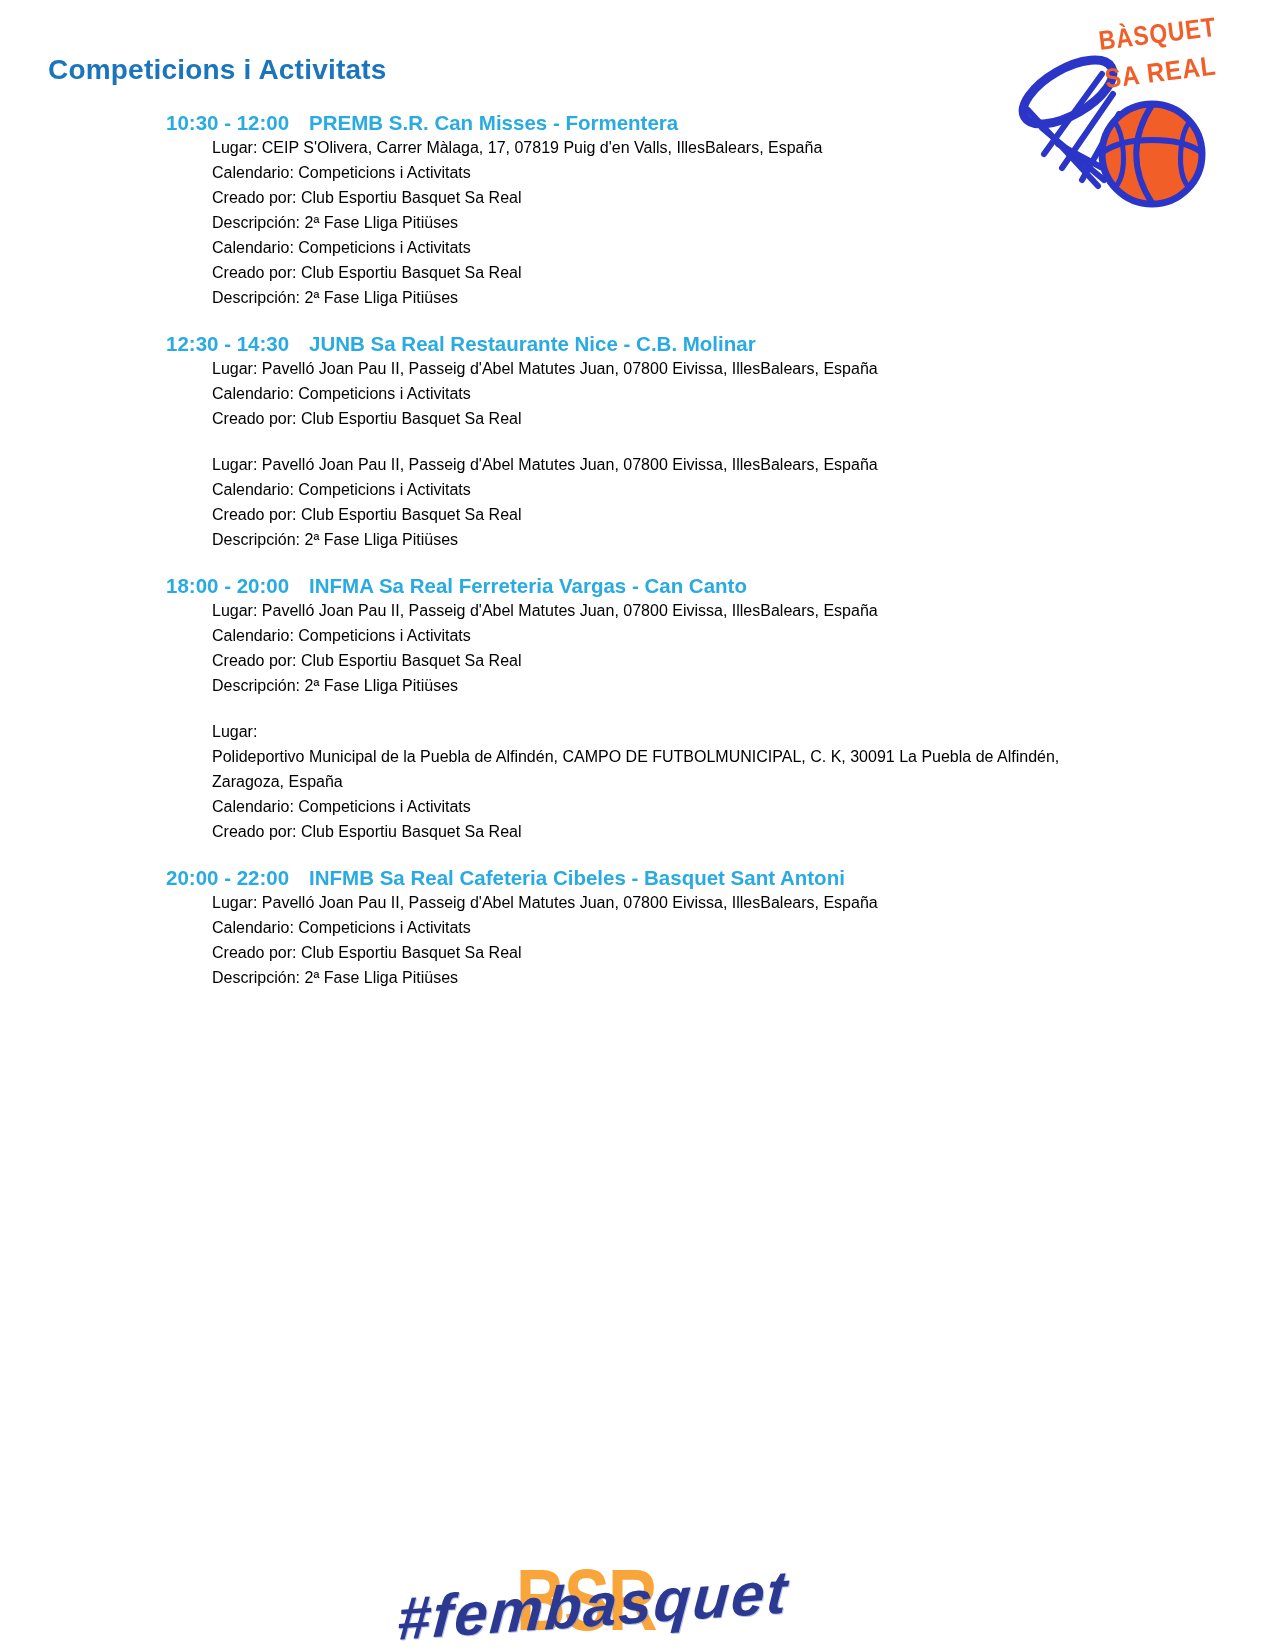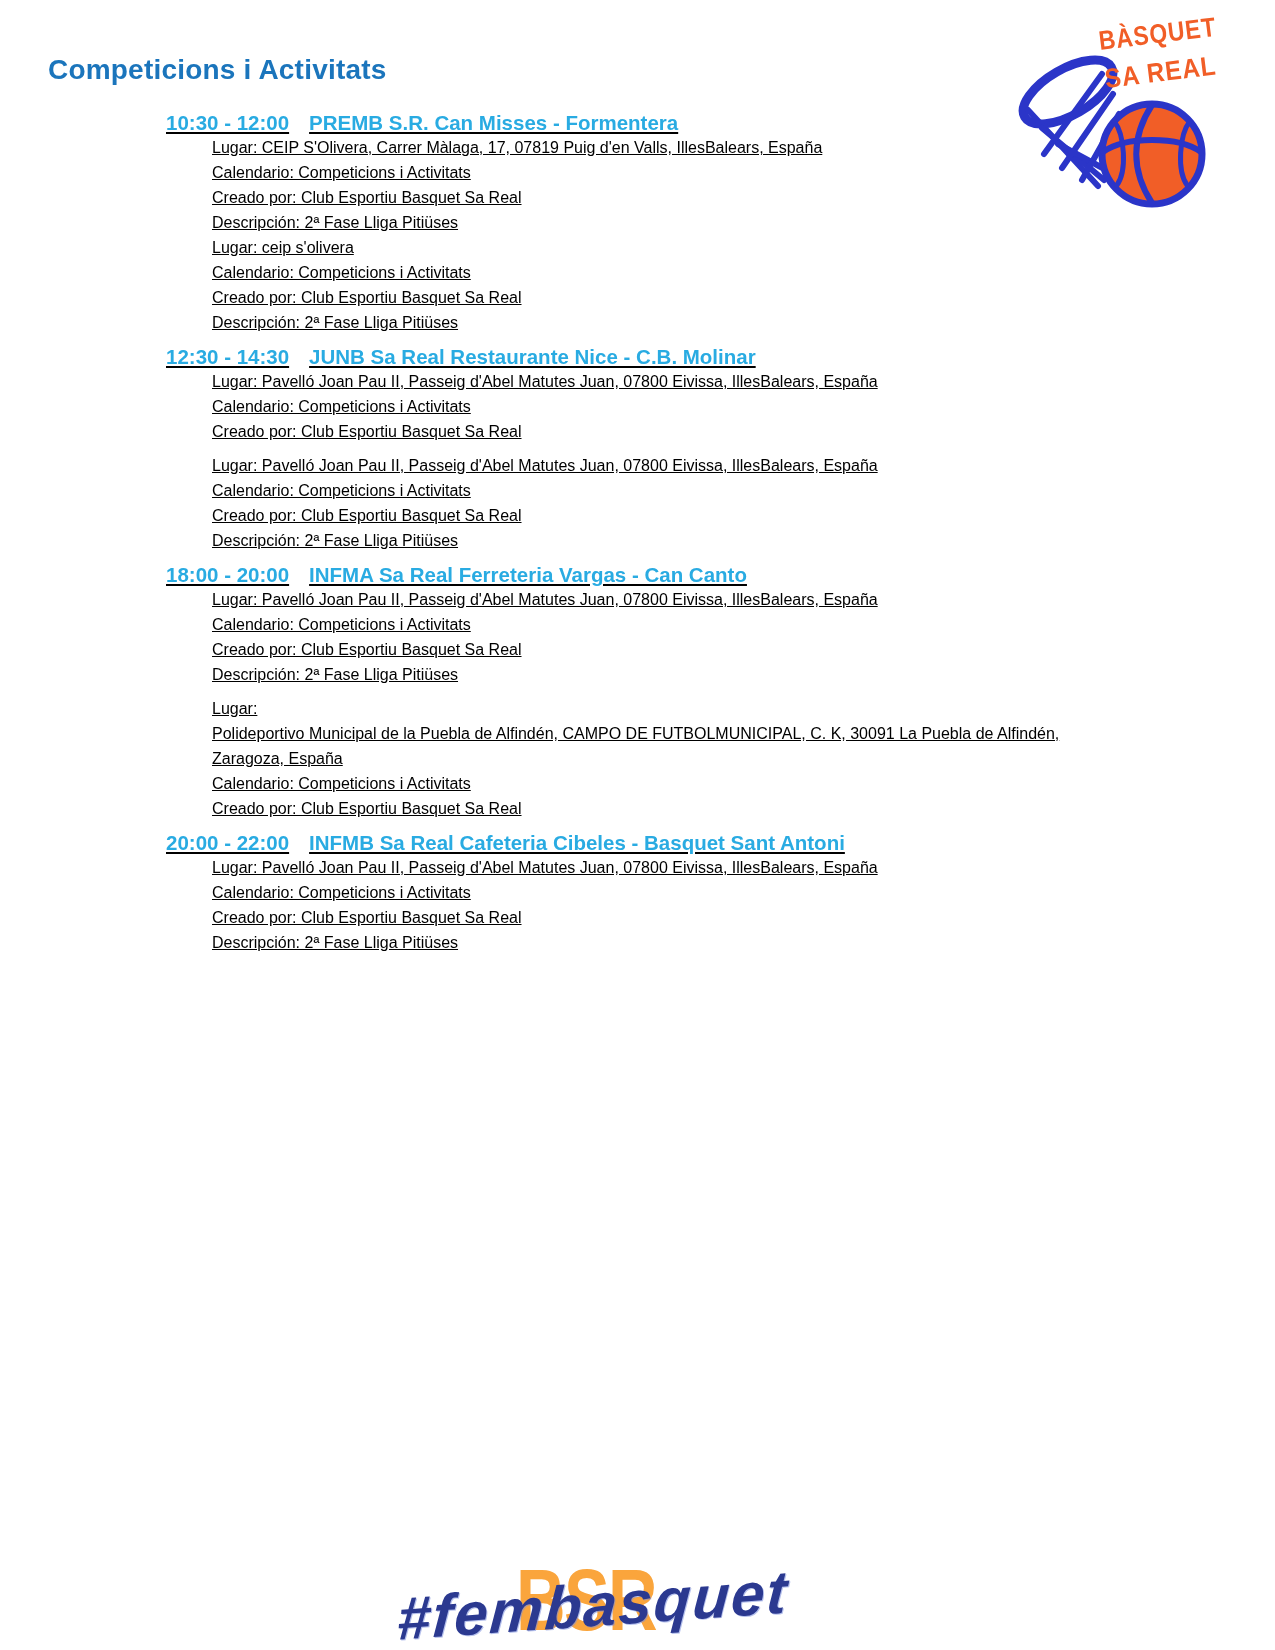--- a/index.html
+++ b/index.html
@@ -33,24 +33,23 @@
     font-family:"Liberation Sans",sans-serif;
     font-weight:bold;
     font-size:27px;
     letter-spacing:1px;
   }
   
   .events{
     position:absolute;
     left:166px;top:110px;
     width:916px;
-    text-decoration:underline;
   }
   .event{margin:0;}
-  .event.gap{margin-top:9px;}
+  .event.gap{margin-top:21px;}
   .event-heading{
     font-size:20.5px;
     font-weight:bold;
     color:var(--heading-blue,#29ABE2);
     line-height:25px;
     white-space:nowrap;
   }
   .event-title{margin-left:20px;}
   .event-details{
     margin-left:46px;
@@ -127,21 +126,20 @@
     <div class="event-details">
           <div class="detail-line">Lugar: CEIP S'Olivera, Carrer Màlaga, 17, 07819 Puig d'en Valls, IllesBalears, España</div>
           <div class="detail-line">Calendario: Competicions i Activitats</div>
           <div class="detail-line">Creado por: Club Esportiu Basquet Sa Real</div>
           <div class="detail-line">Descripción: 2ª Fase Lliga Pitiüses</div>
         </div>
   </div>
 
   <div class="event">
     <div class="event-details">
-          <div class="detail-line">Lugar: ceip s'olivera</div>
           <div class="detail-line">Calendario: Competicions i Activitats</div>
           <div class="detail-line">Creado por: Club Esportiu Basquet Sa Real</div>
           <div class="detail-line">Descripción: 2ª Fase Lliga Pitiüses</div>
         </div>
   </div>
 
   <div class="event gap">
     <div class="event-heading">
       <span class="event-time">12:30 - 14:30</span><span class="event-title">JUNB Sa Real Restaurante Nice - C.B. Molinar</span>
     </div>

